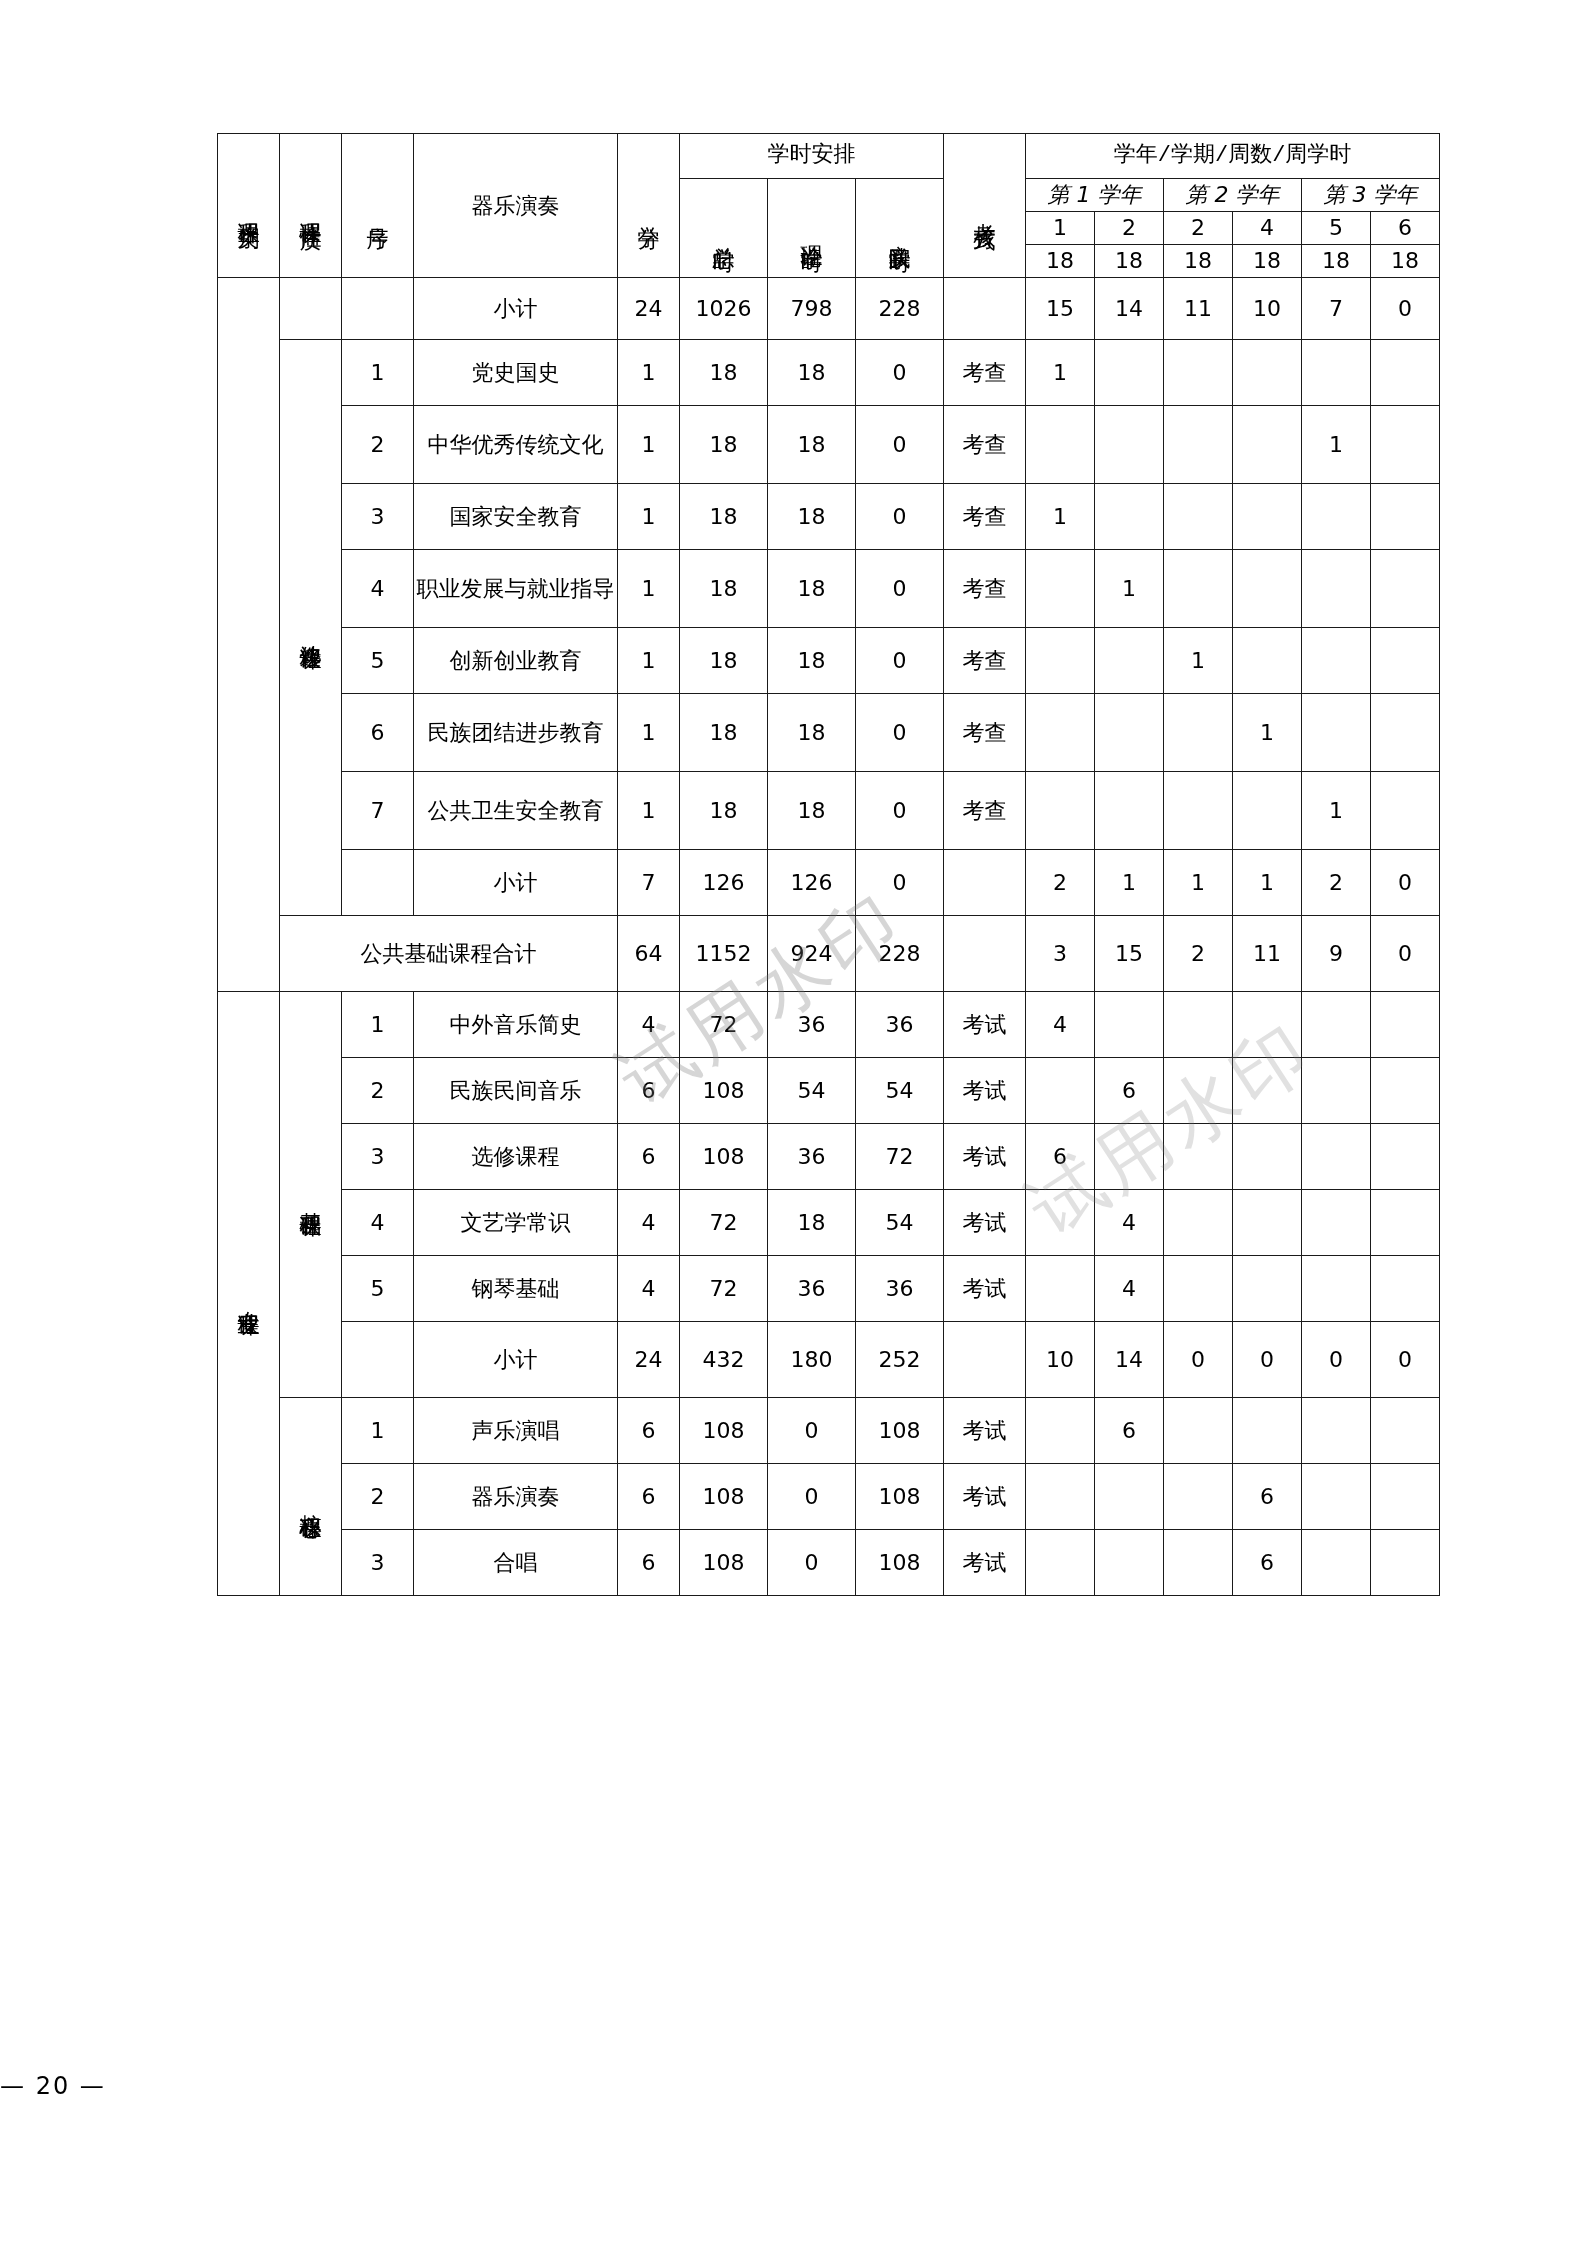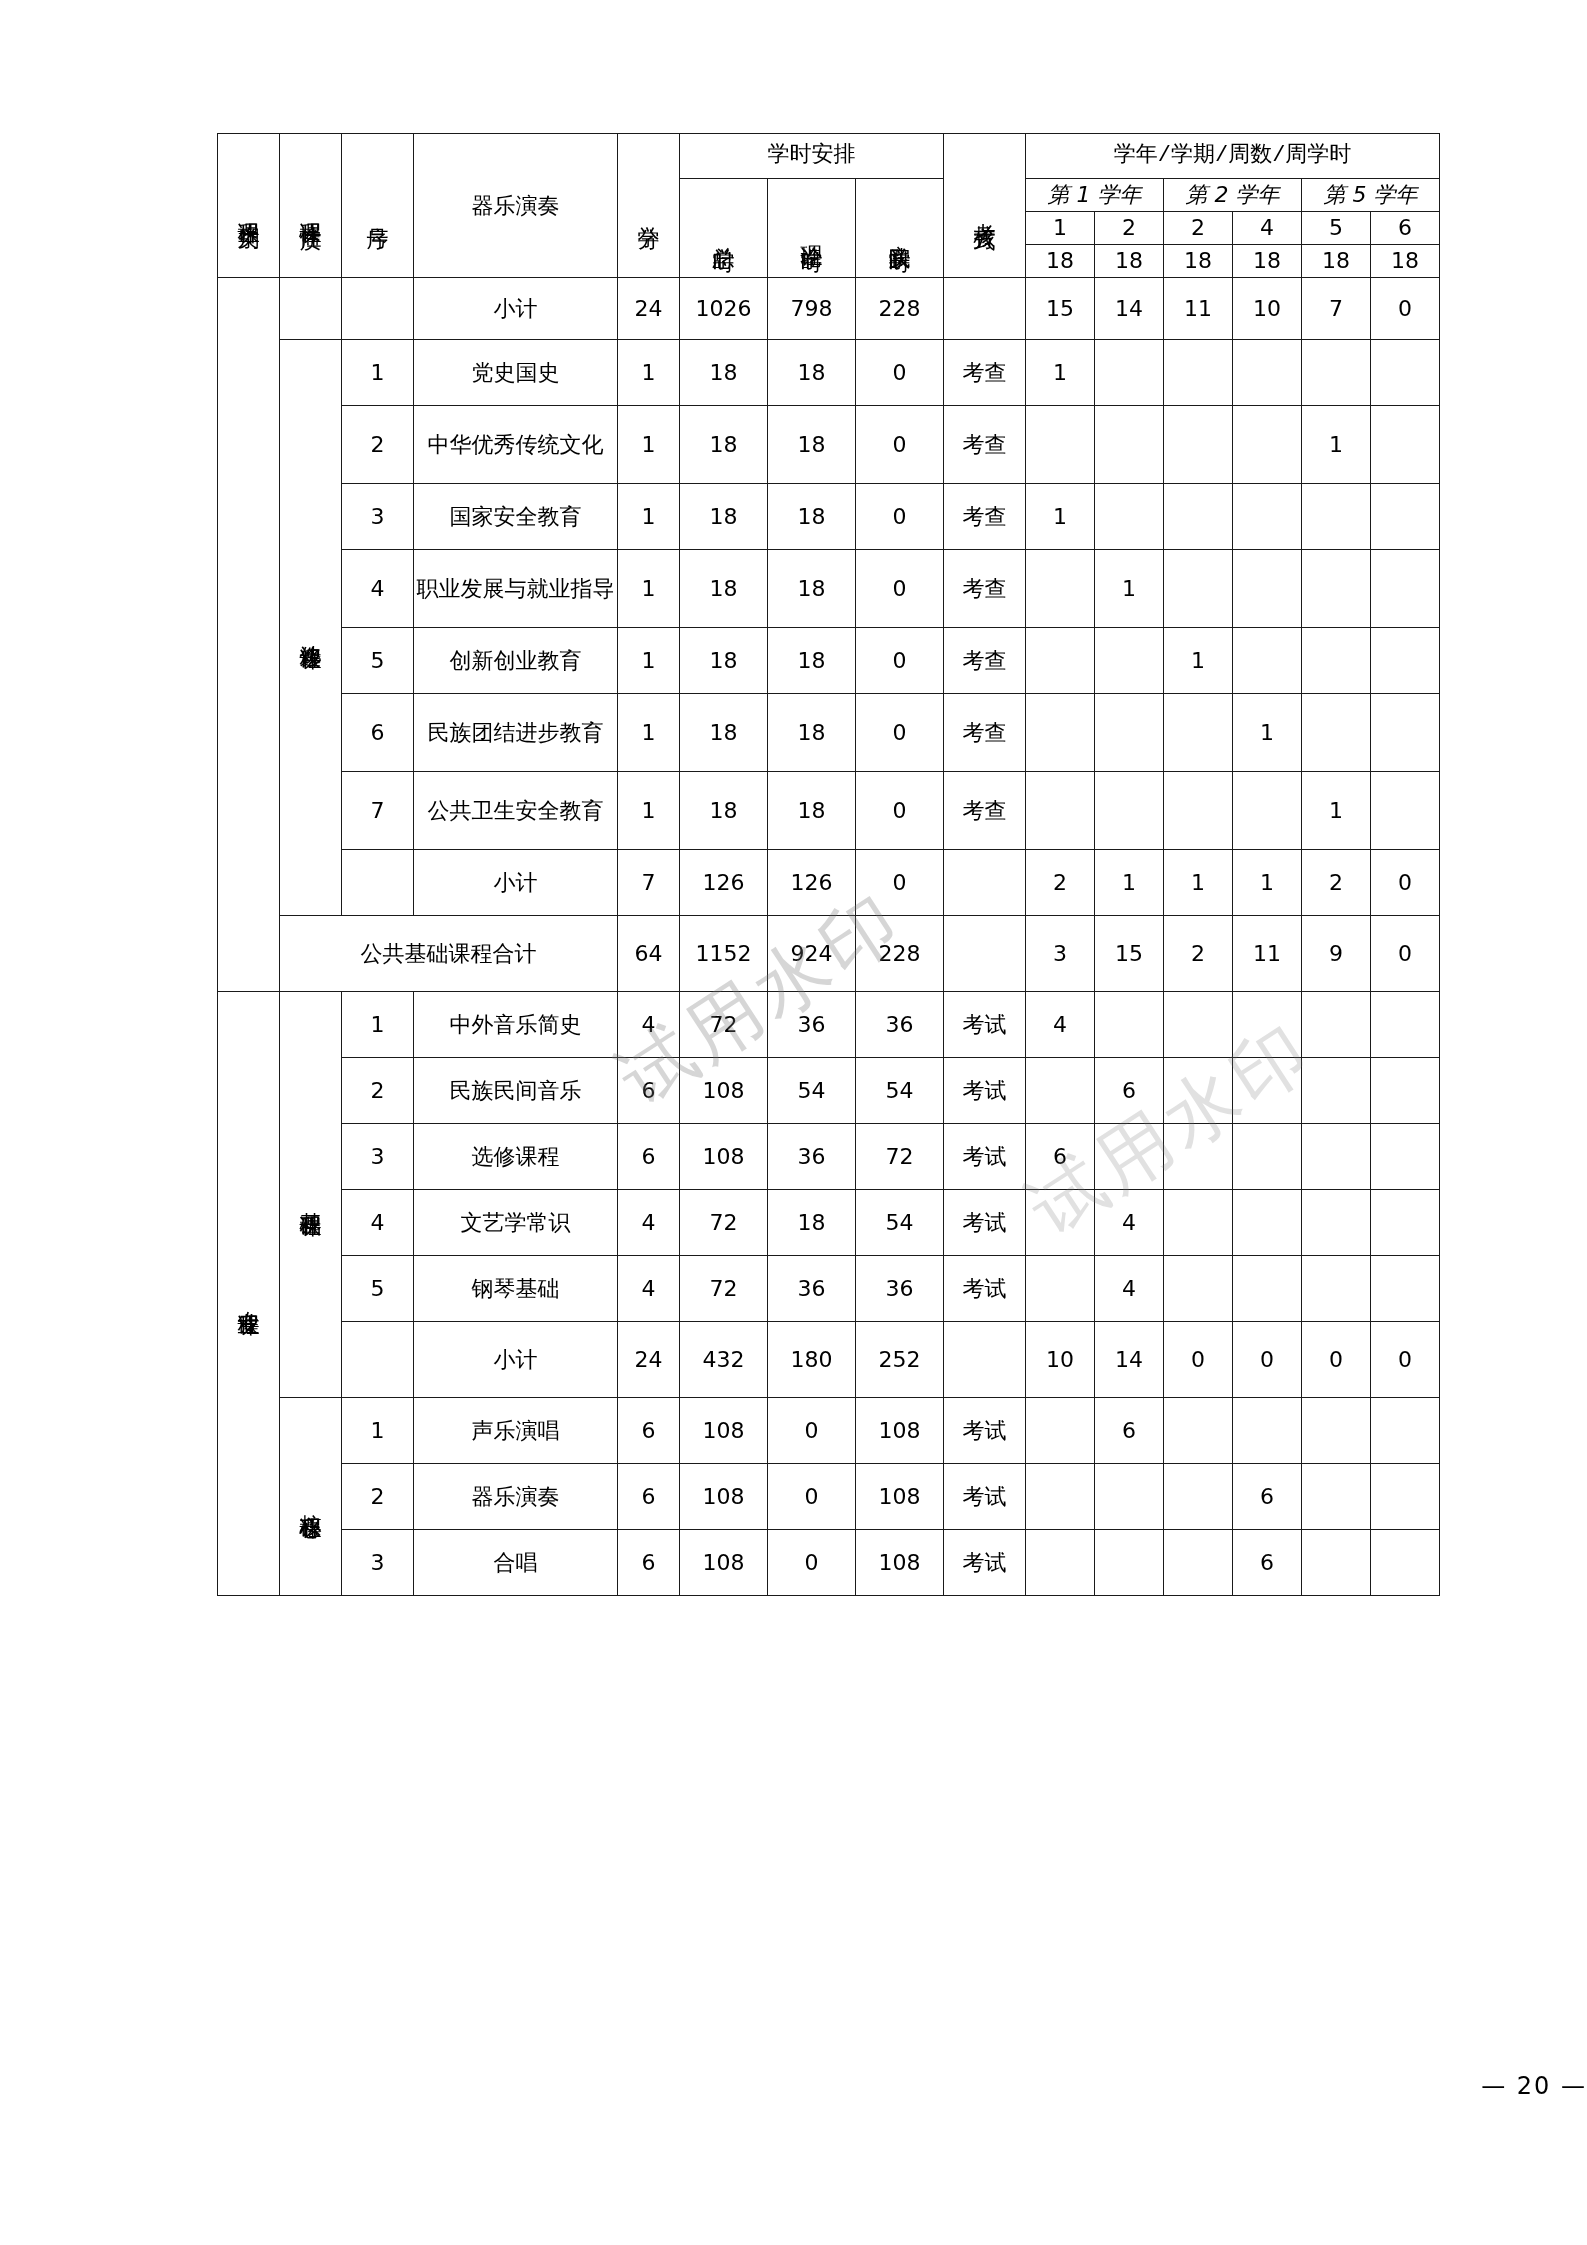--- a/index.html
+++ b/index.html
@@ -45,21 +45,21 @@
     display:inline-block;
     line-height:1.1;
   }
   .hdr-tall{height:40px;font-family:Liberation Mono, monospace;}
   .nowrap{white-space:nowrap;font-style:italic;}
   .wrap2{word-break:break-all;}
   .stack{line-height:1.05;}
 
   .footer{
     position:absolute;left:0;top:2072px;width:1587px;
-    text-align:right;font-size:24px;letter-spacing:2px;
+    text-align:left;font-size:24px;letter-spacing:2px;
   }
   .watermark{
     position:absolute;
     left:600px;top:1045px;
     font-size:74px;
     color:rgba(120,120,120,0.30);
     transform:rotate(-33deg);
     transform-origin:left top;
     letter-spacing:6px;
     pointer-events:none;
@@ -136,21 +136,21 @@
             <span class="vtext">总学时</span>
           </td>
           <td rowspan="3">
             <span class="vtext">理论学时</span>
           </td>
           <td rowspan="3">
             <span class="vtext">实践学时</span>
           </td>
           <td colspan="2" class="nowrap">第 1 学年</td>
           <td colspan="2" class="nowrap">第 2 学年</td>
-          <td colspan="2" class="nowrap">第 5 学年</td>
+          <td colspan="2" class="nowrap">第 3 学年</td>
         </tr>
 
         <tr>
           <td>1</td>
           <td>2</td>
           <td>2</td>
           <td>4</td>
           <td>5</td>
           <td>6</td>
         </tr>

